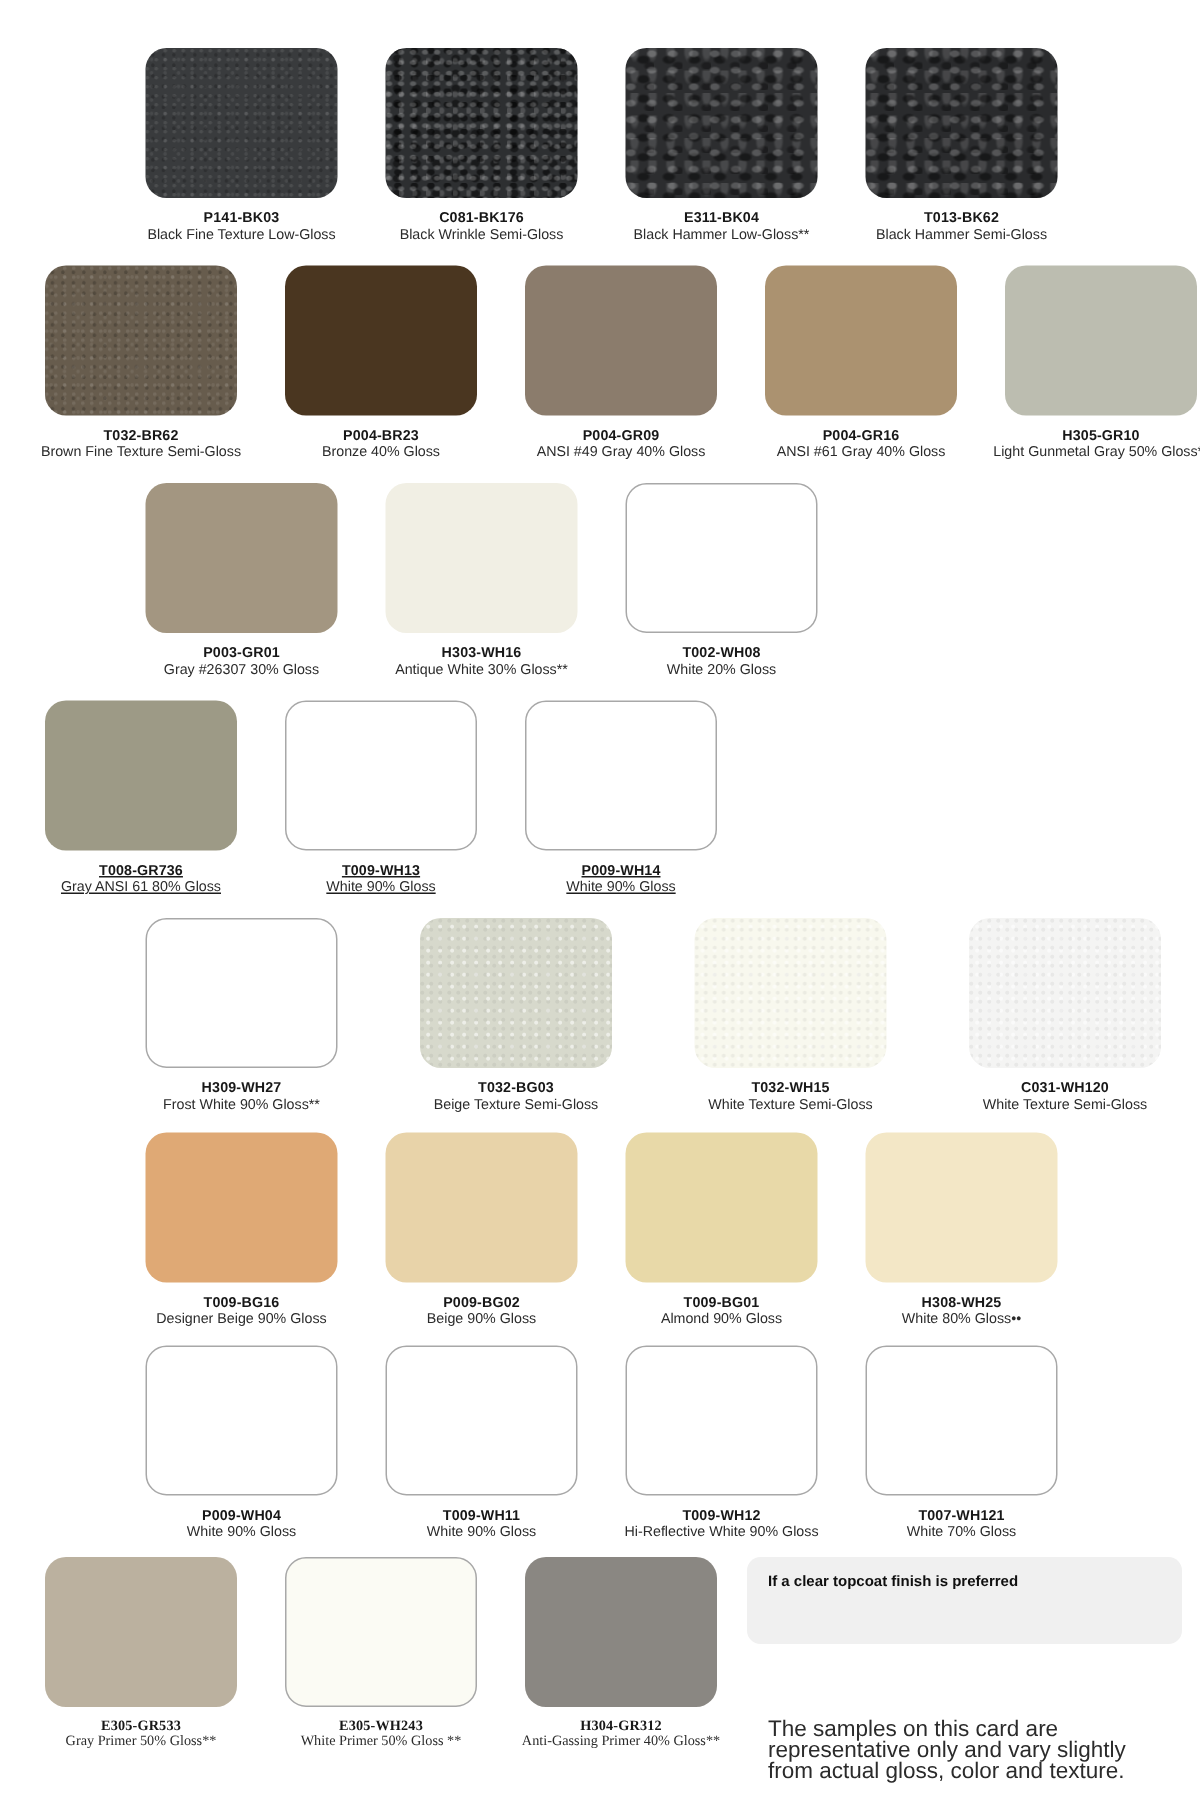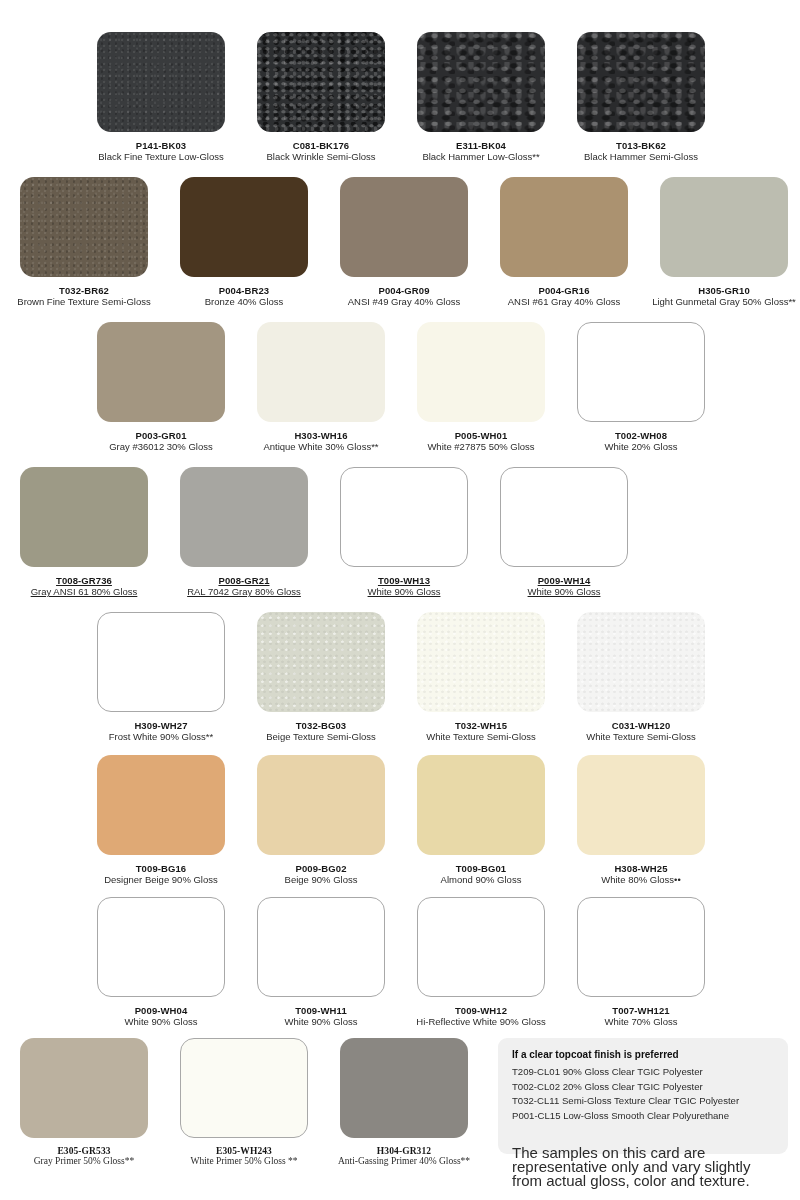--- a/index.html
+++ b/index.html
@@ -24,21 +24,21 @@
   }
 
   
   .swatch-row {
     display: flex;
     position: absolute;
     left: 0;
     width: 800px;
     box-sizing: border-box;
   }
-  .swatch-row.cols-5 { padding-left: 20px; }
+  .swatch-row.cols-5 { padding-left: 30px; }
   .swatch-row.cols-4 { padding-left: 97px; }
 
   .swatch-cell {
     width: 128px;
     margin-right: 32px;
     display: flex;
     flex-direction: column;
     align-items: center;
   }
   .swatch-cell:last-child { margin-right: 0; }
@@ -203,61 +203,51 @@
         <div class="swatch-cell">
           <div class="chip" style="background: rgb(188, 189, 176);"></div>
           <div class="chip-code">H305-GR10</div>
           <div class="chip-desc">Light Gunmetal Gray 50% Gloss**</div>
         </div>
       </div>
       <div class="swatch-row cols-4" style="top: 322px;">
         <div class="swatch-cell">
           <div class="chip" style="background: rgb(163, 150, 129);"></div>
           <div class="chip-code">P003-GR01</div>
-          <div class="chip-desc">Gray #36012 30% Gloss</div>
+          <div class="chip-desc">Gray #26307 30% Gloss</div>
         </div>
         <div class="swatch-cell">
           <div class="chip" style="background: rgb(241, 239, 228);"></div>
           <div class="chip-code">H303-WH16</div>
           <div class="chip-desc">Antique White 30% Gloss**</div>
         </div>
         <div class="swatch-cell">
-          <div class="chip" style="background: rgb(248, 246, 233);"></div>
-          <div class="chip-code">P005-WH01</div>
-          <div class="chip-desc">White #27875 50% Gloss</div>
-        </div>
-        <div class="swatch-cell">
           <div class="chip outlined" style="background: rgb(255, 255, 255);"></div>
           <div class="chip-code">T002-WH08</div>
           <div class="chip-desc">White 20% Gloss</div>
         </div>
       </div>
       <div class="swatch-row cols-5" style="top: 467px; text-decoration: underline;">
         <div class="swatch-cell">
           <div class="chip" style="background: rgb(157, 154, 134);"></div>
           <div class="chip-code">T008-GR736</div>
           <div class="chip-desc">Gray ANSI 61 80% Gloss</div>
         </div>
         <div class="swatch-cell">
-          <div class="chip" style="background: rgb(167, 166, 161);"></div>
-          <div class="chip-code">P008-GR21</div>
-          <div class="chip-desc">RAL 7042 Gray 80% Gloss</div>
-        </div>
-        <div class="swatch-cell">
           <div class="chip outlined" style="background: rgb(255, 255, 255);"></div>
           <div class="chip-code">T009-WH13</div>
           <div class="chip-desc">White 90% Gloss</div>
         </div>
         <div class="swatch-cell">
           <div class="chip outlined" style="background: rgb(255, 255, 255);"></div>
           <div class="chip-code">P009-WH14</div>
           <div class="chip-desc">White 90% Gloss</div>
         </div>
       </div>
-      <div class="swatch-row cols-4" style="top: 612px;">
+      <div class="swatch-row cols-4" style="top: 612px; gap: 23px;">
         <div class="swatch-cell">
           <div class="chip outlined" style="background: rgb(255, 255, 255);"></div>
           <div class="chip-code">H309-WH27</div>
           <div class="chip-desc">Frost White 90% Gloss**</div>
         </div>
         <div class="swatch-cell">
           <div class="chip" style="background: rgb(215, 217, 204);">
             <div class="tex tex-light"></div>
           </div>
           <div class="chip-code">T032-BG03</div>
@@ -336,23 +326,17 @@
         <div class="swatch-cell">
           <div class="chip" style="background: rgb(138, 135, 130);"></div>
           <div class="chip-code">H304-GR312</div>
           <div class="chip-desc">Anti-Gassing Primer 40% Gloss**</div>
         </div>
       </div>
     </div>
 
   <div class="info-panel">
     <div class="info-title">If a clear topcoat finish is preferred</div>
-    <div id="info-lines">
-        <div class="info-line">T209-CL01 90% Gloss Clear TGIC Polyester</div>
-        <div class="info-line">T002-CL02 20% Gloss Clear TGIC Polyester</div>
-        <div class="info-line">T032-CL11 Semi-Gloss Texture Clear TGIC Polyester</div>
-        <div class="info-line">P001-CL15 Low-Gloss Smooth Clear Polyurethane</div>
-      </div>
   </div>
 
   <div class="disclaimer">The samples on this card are representative only and vary slightly from actual gloss, color and texture.</div>
 
 </div>
 
 </body></html>

